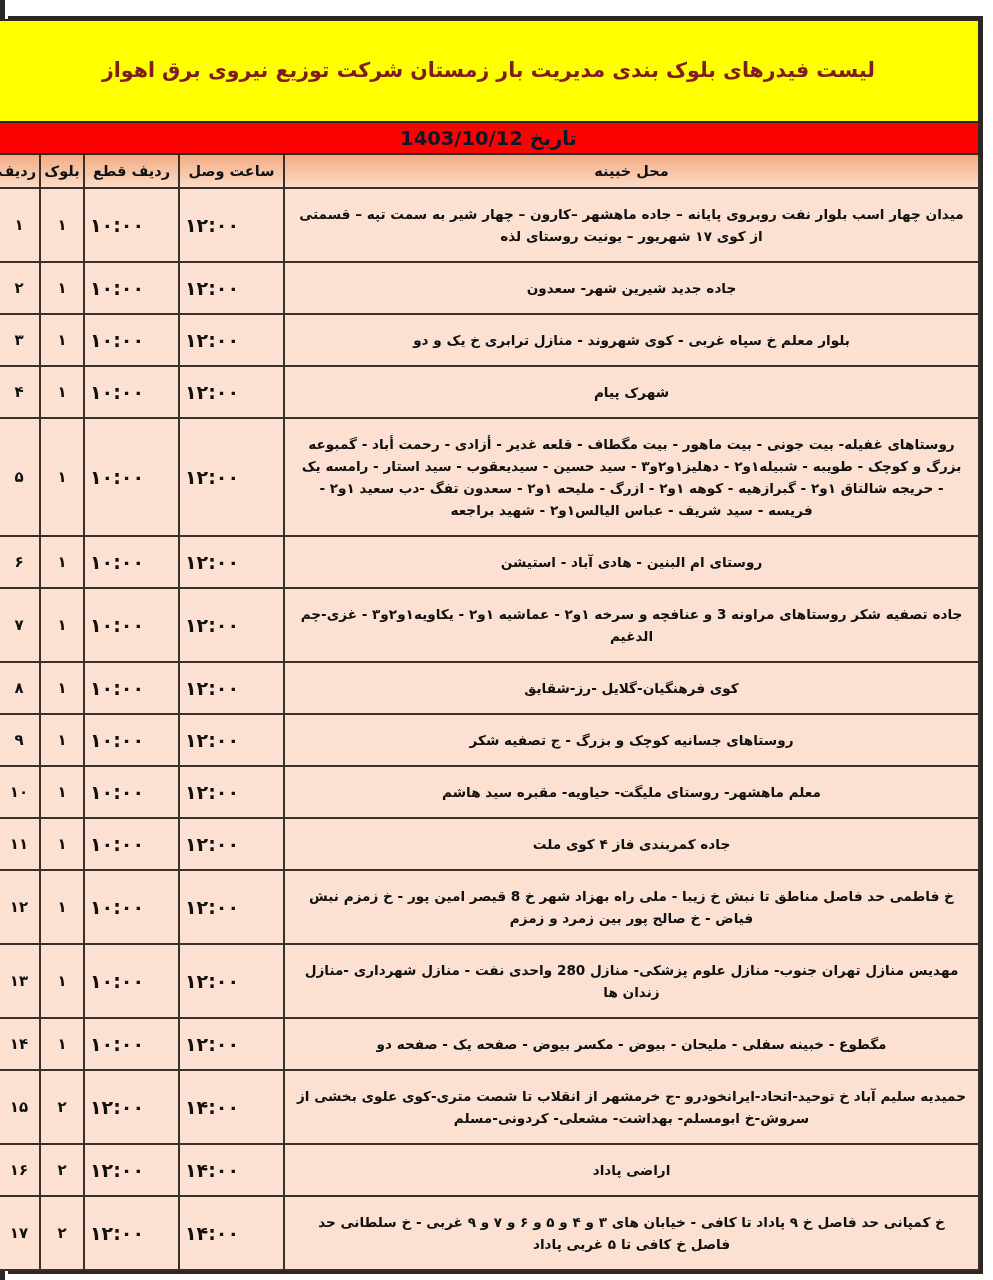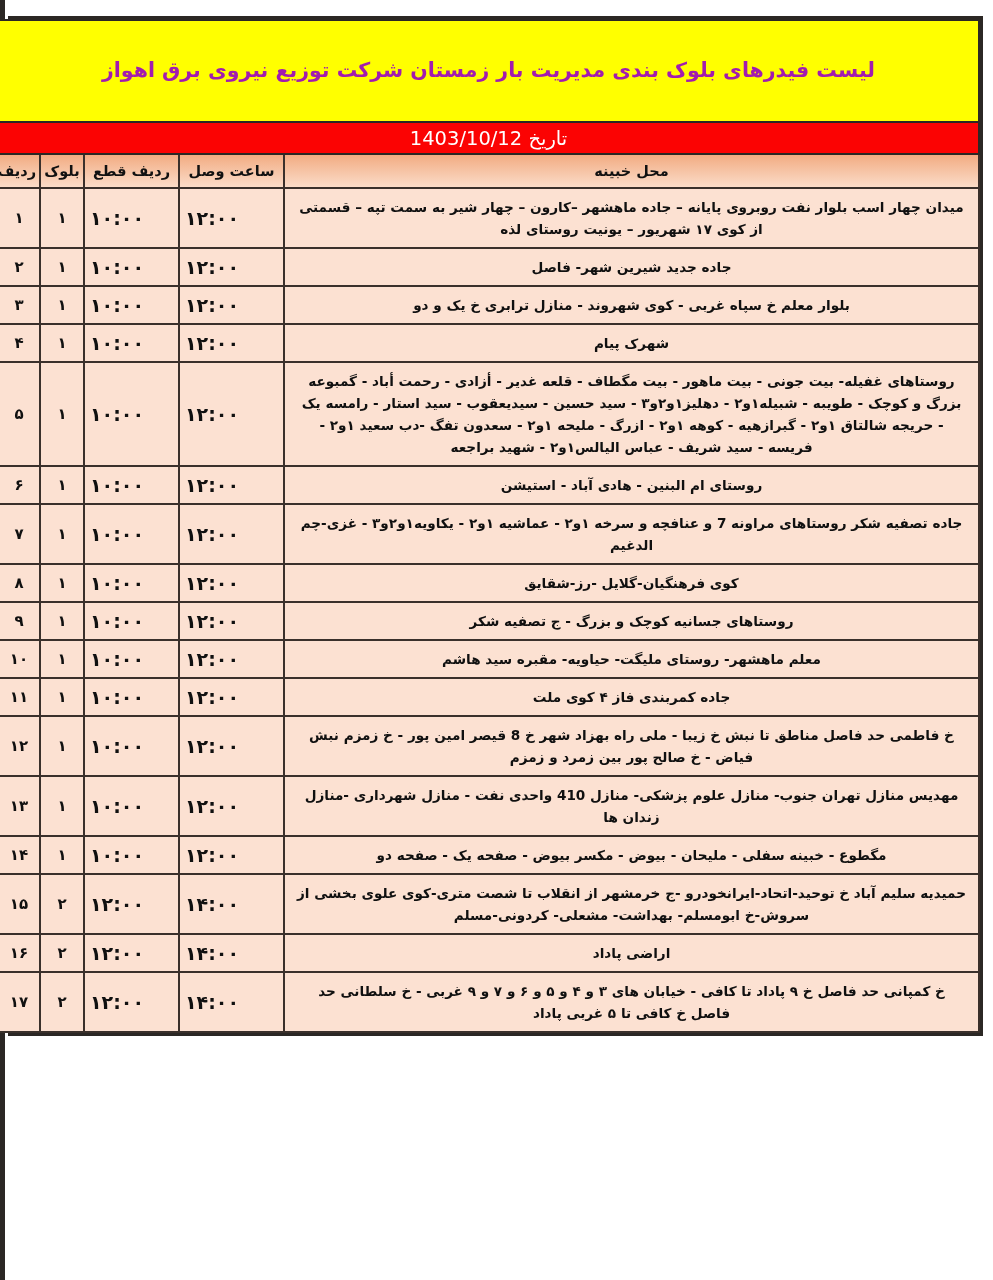--- a/index.html
+++ b/index.html
@@ -51,38 +51,38 @@
     background: #ffff00;
     height: 92px;
     text-align: center;
     vertical-align: middle;
     padding: 4px 40px;
     border: 2px solid #2b2724;
   }
   .banner-text {
     font-size: 20.5px;
     font-weight: bold;
-    color: #a21caf;
+    color: #7f1d1d;
     line-height: 1.45;
     letter-spacing: 0.1px;
   }
 
   
   td.datebar {
     background: #fb0303;
     height: 30px;
     text-align: center;
     vertical-align: middle;
     padding: 0;
     border: 2px solid #2b2724;
   }
   .date-text {
     font-size: 19.5px;
-    font-weight: normal;
-    color: #ffffff;
+    font-weight: bold;
+    color: #0f172a;
     direction: rtl;
     unicode-bidi: isolate;
   }
 
   
   thead th {
     background: linear-gradient(180deg, #f2ab82 0%, #f6c3a4 48%, #fbdcc8 100%);
     border: 2px solid #3a302b;
     height: 28px;
     font-size: 14.5px;
@@ -110,21 +110,21 @@
     text-align: left;
     font-size: 19px;
     font-weight: bold;
     letter-spacing: 0.3px;
   }
   td.c-area {
     text-align: center;
     font-size: 13.6px;
     font-weight: bold;
     line-height: 1.62;
-    padding: 7px 12px;
+    padding: 14px 12px;
   }
 
   
   col.w-area  { width: 695px; }
   col.w-on    { width: 105px; }
   col.w-off   { width: 95px; }
   col.w-block { width: 44px; }
   col.w-row   { width: 42px; }
 </style>
 </head>
@@ -165,21 +165,21 @@
 
       <tbody id="schedule-body">
           <tr>
             <td class="c-area">میدان چهار اسب بلوار نفت روبروی پایانه – جاده ماهشهر –کارون – چهار شیر به سمت تپه – قسمتی از کوی ۱۷ شهریور – یونیت روستای لذه</td>
             <td class="c-on">۱۲:۰۰</td>
             <td class="c-off">۱۰:۰۰</td>
             <td class="c-block">۱</td>
             <td class="c-row">۱</td>
           </tr>
           <tr>
-            <td class="c-area">جاده جدید شیرین شهر- فاصل</td>
+            <td class="c-area">جاده جدید شیرین شهر- سعدون</td>
             <td class="c-on">۱۲:۰۰</td>
             <td class="c-off">۱۰:۰۰</td>
             <td class="c-block">۱</td>
             <td class="c-row">۲</td>
           </tr>
           <tr>
             <td class="c-area">بلوار معلم خ سپاه غربی - کوی شهروند - منازل ترابری خ یک و دو</td>
             <td class="c-on">۱۲:۰۰</td>
             <td class="c-off">۱۰:۰۰</td>
             <td class="c-block">۱</td>
@@ -200,21 +200,21 @@
             <td class="c-row">۵</td>
           </tr>
           <tr>
             <td class="c-area">روستای ام البنین - هادی آباد - استیشن</td>
             <td class="c-on">۱۲:۰۰</td>
             <td class="c-off">۱۰:۰۰</td>
             <td class="c-block">۱</td>
             <td class="c-row">۶</td>
           </tr>
           <tr>
-            <td class="c-area">جاده تصفیه شکر روستاهای مراونه 7 و عنافچه و سرخه ۱و۲ - عماشیه ۱و۲ - یکاویه۱و۲و۳ - غزی-چم الدغیم</td>
+            <td class="c-area">جاده تصفیه شکر روستاهای مراونه 3 و عنافچه و سرخه ۱و۲ - عماشیه ۱و۲ - یکاویه۱و۲و۳ - غزی-چم الدغیم</td>
             <td class="c-on">۱۲:۰۰</td>
             <td class="c-off">۱۰:۰۰</td>
             <td class="c-block">۱</td>
             <td class="c-row">۷</td>
           </tr>
           <tr>
             <td class="c-area">کوی فرهنگیان-گلایل -رز-شقایق</td>
             <td class="c-on">۱۲:۰۰</td>
             <td class="c-off">۱۰:۰۰</td>
             <td class="c-block">۱</td>
@@ -242,21 +242,21 @@
             <td class="c-row">۱۱</td>
           </tr>
           <tr>
             <td class="c-area">خ فاطمی حد فاصل مناطق تا نبش خ زیبا - ملی راه بهزاد شهر خ 8 قیصر امین پور - خ زمزم نبش فیاض - خ صالح پور بین زمرد و زمزم</td>
             <td class="c-on">۱۲:۰۰</td>
             <td class="c-off">۱۰:۰۰</td>
             <td class="c-block">۱</td>
             <td class="c-row">۱۲</td>
           </tr>
           <tr>
-            <td class="c-area">مهدیس منازل تهران جنوب- منازل علوم پزشکی- منازل 410 واحدی نفت - منازل شهرداری -منازل زندان ها</td>
+            <td class="c-area">مهدیس منازل تهران جنوب- منازل علوم پزشکی- منازل 280 واحدی نفت - منازل شهرداری -منازل زندان ها</td>
             <td class="c-on">۱۲:۰۰</td>
             <td class="c-off">۱۰:۰۰</td>
             <td class="c-block">۱</td>
             <td class="c-row">۱۳</td>
           </tr>
           <tr>
             <td class="c-area">مگطوع - خبینه سفلی - ملیحان - بیوض - مکسر بیوض - صفحه یک - صفحه دو</td>
             <td class="c-on">۱۲:۰۰</td>
             <td class="c-off">۱۰:۰۰</td>
             <td class="c-block">۱</td>

